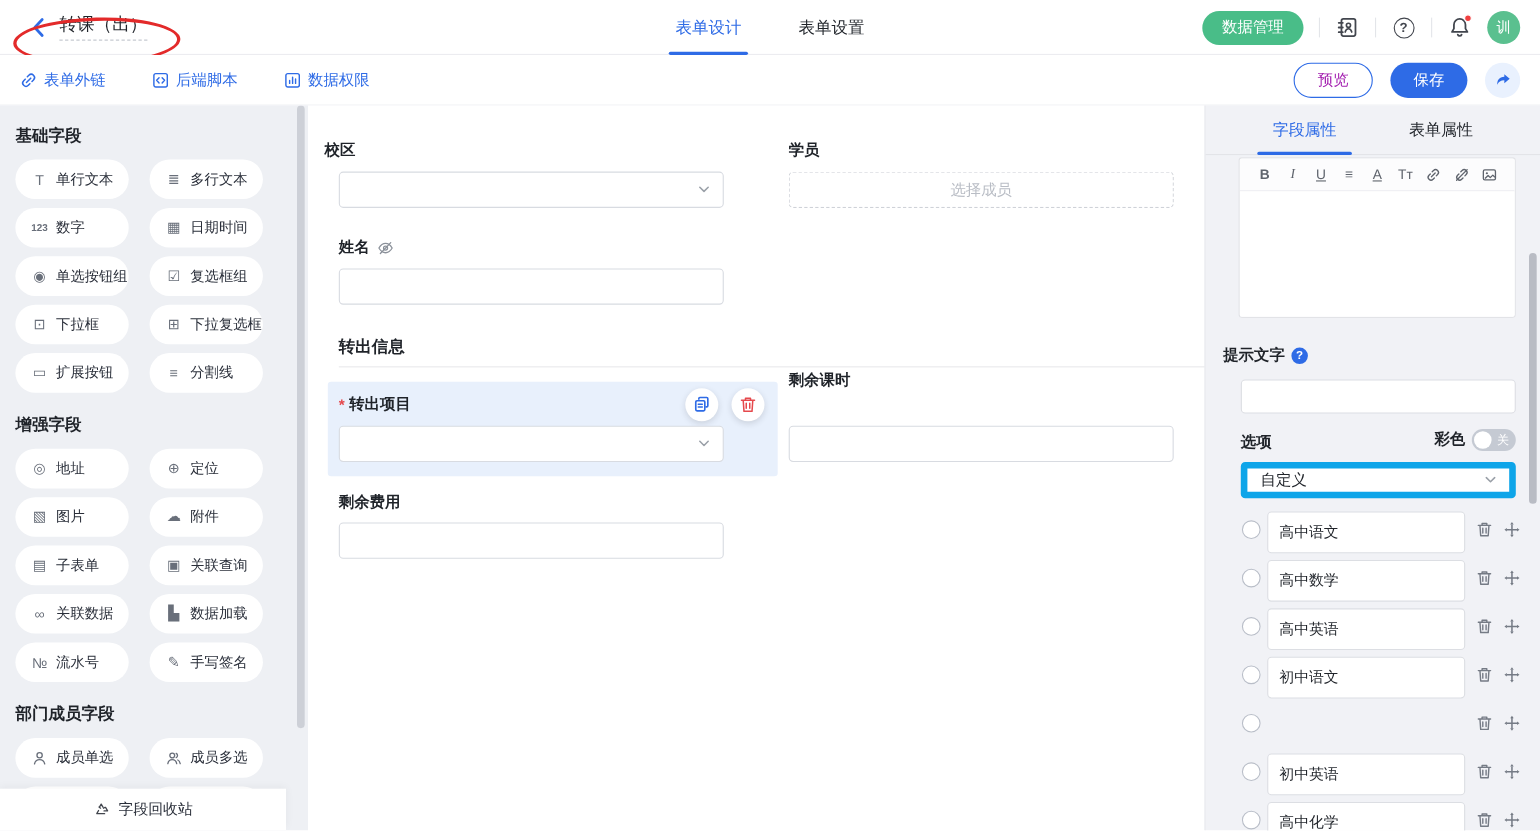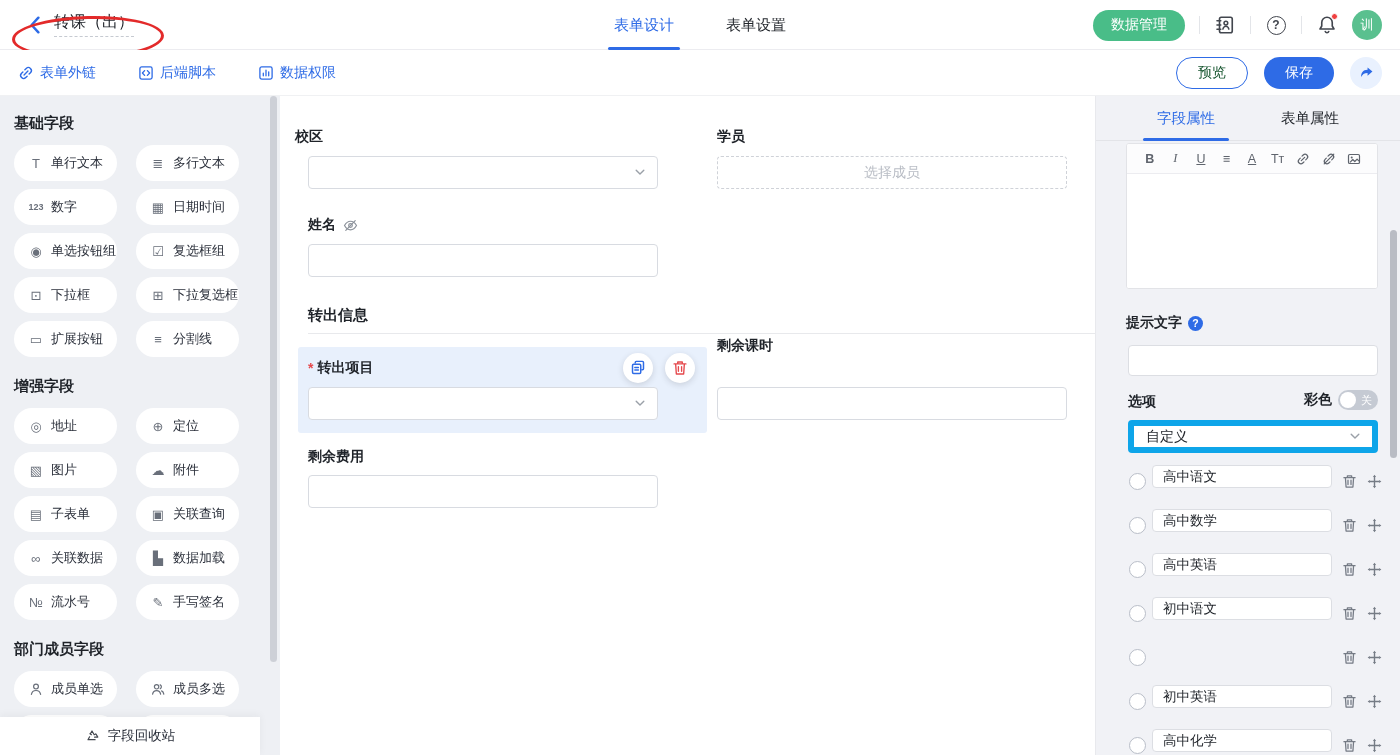--- a/index.html
+++ b/index.html
@@ -36,21 +36,21 @@
     font-size:13px; display:flex; align-items:center; justify-content:center; cursor:pointer; }
 
   
   .toolbar2 { position:relative; height:46px; background:#fff; border-bottom:1px solid #f0f1f3;
     display:flex; align-items:center; padding:0 18px; }
   .tool-link { display:flex; align-items:center; gap:6px; color:#2e6be6; font-size:14px;
     margin-right:42px; cursor:pointer; }
   .tool-link svg { color:#2e6be6; }
   .toolbar2-right { position:absolute; right:18px; display:flex; align-items:center; gap:16px; }
   .btn-outline { height:32px; padding:0 21px; border-radius:16px; border:1px solid #2e6be6;
-    color:#14532d; background:#fff; font-size:14px; cursor:pointer; }
+    color:#a21caf; background:#fff; font-size:14px; cursor:pointer; }
   .btn-primary { height:32px; padding:0 21px; border-radius:16px; border:none; background:#2e6be6;
     color:#fff; font-size:14px; cursor:pointer; }
   .share-circle { width:32px; height:32px; border-radius:50%; background:#e9f1fe; color:#2e6be6;
     display:flex; align-items:center; justify-content:center; cursor:pointer; }
 
   
   .body-row { display:flex; height:659px; }
 
   
   .sidebar { position:relative; width:280px; background:#eef0f4; padding:18px 14px 16px 14px;
@@ -120,21 +120,21 @@
   .toggle-wrap { position:absolute; display:flex; align-items:center; gap:6px; font-size:14px;
     font-weight:700; }
   .toggle { width:40px; height:20px; background:#c5cad3; border-radius:10px; position:relative;
     cursor:pointer; }
   .toggle .knob { position:absolute; left:2px; top:2px; width:16px; height:16px; background:#fff;
     border-radius:50%; }
   .toggle .t-txt { position:absolute; right:6px; top:3px; font-size:11px; color:#fff; font-weight:400; }
   .opt-row { position:absolute; left:0; width:305px; height:33px; }
   .opt-radio { position:absolute; left:33px; top:8px; width:17px; height:17px; border:1px solid #b9bec8;
     border-radius:50%; background:#fff; cursor:pointer; }
-  .opt-input { position:absolute; left:56px; top:0; width:180px; height:23px; border:1px solid #dcdee3;
+  .opt-input { position:absolute; left:56px; top:0; width:180px; height:38px; border:1px solid #dcdee3;
     border-radius:4px; font-size:13.5px; padding:0 10px; font-family:Liberation Serif, serif; color:#1f2329; background:#fff; }
   .opt-ic { position:absolute; top:9px; width:15px; height:15px; color:#757b85; cursor:pointer; }
   .opt-ic.del { left:246px; }
   .opt-ic.move { left:271px; }
   .p-scroll { position:absolute; right:3px; top:134px; width:7px; height:228px; background:#b9bcc4;
     border-radius:4px; }
 </style>
 </head>
 <body>
 
@@ -491,21 +491,21 @@
             </span>
             <span class="ed-ic">
               <svg class="" width="14" height="14">
                 <use href="#sym-image"></use>
               </svg>
             </span>
           </div>
         <div class="ed-area"></div>
       </div>
 
-      <div class="p-label" style="left:30px; top:218px;justify-content:center;">
+      <div class="p-label" style="left:16px; top:218px;justify-content:center;">
         <span>提示文字</span>
         <span class="q-blue">?</span>
       </div>
       <input class="p-input" style="top: 249px;" value="">
 
       <div class="p-label" style="left:32px; top:297px;">选项</div>
       <div class="toggle-wrap" style="right:22px; top:294px;">
         <span>彩色</span>
         <span class="toggle">
           <span class="knob"></span>

